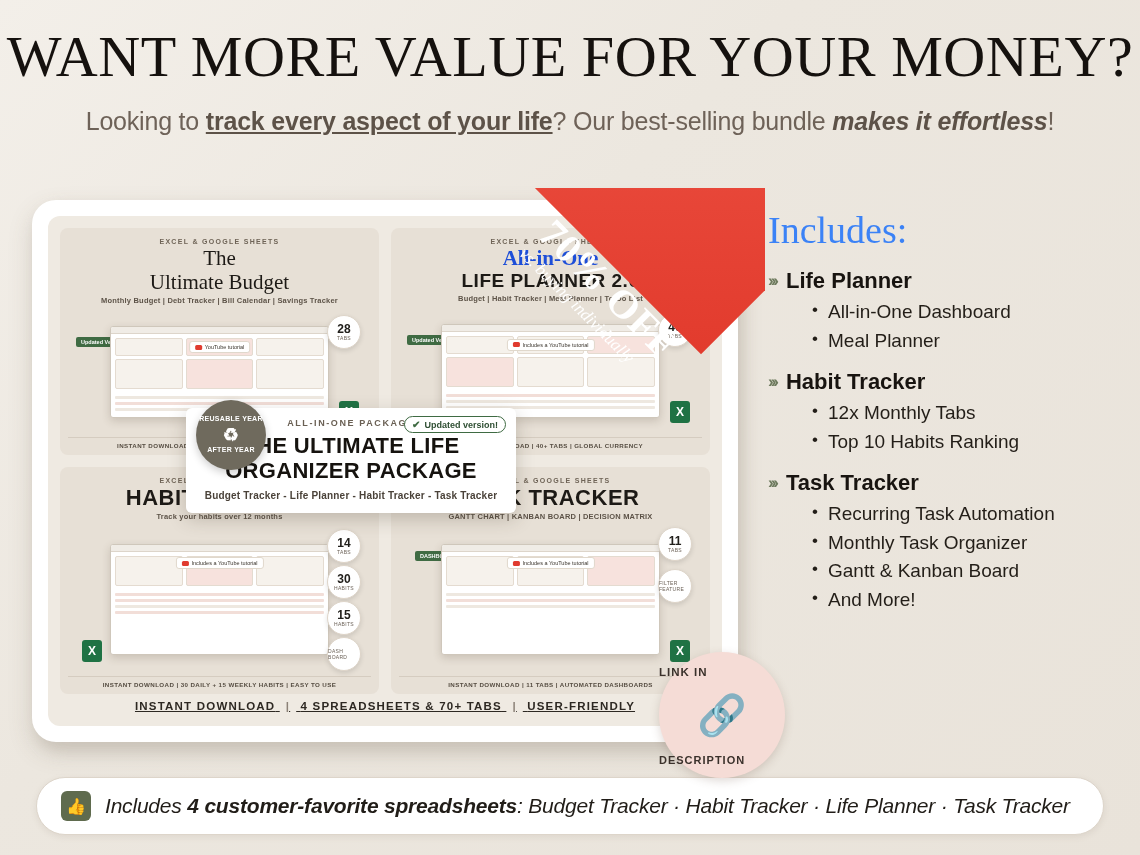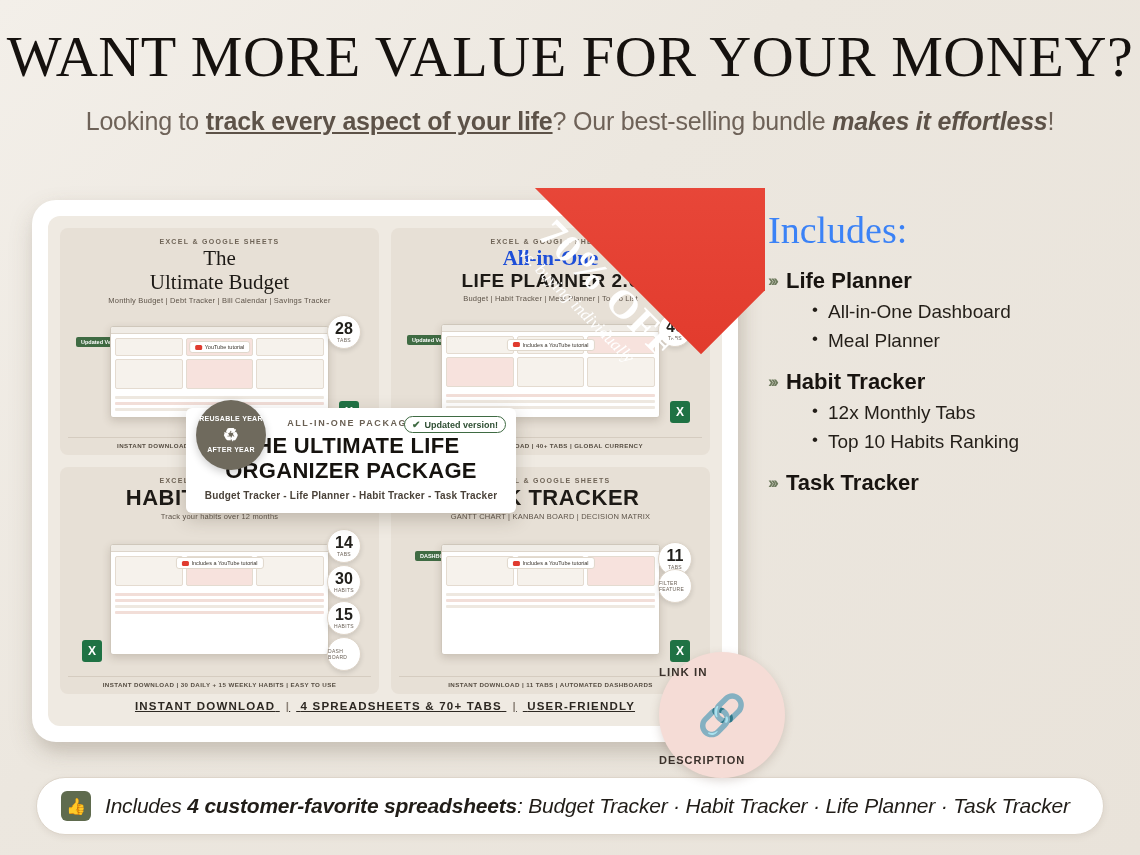--- a/index.html
+++ b/index.html
@@ -87,21 +87,21 @@
     text-align: center; font-family: "Liberation Serif", serif;
     font-size: 21px; color: #1d1a16; line-height: 1.05; margin-top: 2px;
   }
   .card .title.big {
     font-family: "Liberation Sans", sans-serif;
     font-weight: bold; font-size: 19px; letter-spacing: .5px;
   }
   .card .title.green { color: #1d4ed8; }
   .card .sub {
     text-align: center; font-size: 7.5px; color: #5d5348;
-    margin-top: 3px; font-weight: normal; letter-spacing: .2px;
+    margin-top: 3px; font-weight: bold; letter-spacing: .2px;
   }
   .card .screen-wrap {
     flex: 1; position: relative; margin-top: 6px;
     display: flex; align-items: center; justify-content: center;
   }
   .mini-screen {
     width: 72%; height: 76%;
     background: #fff;
     border: 1px solid #cfc7bb;
     border-radius: 3px;
@@ -127,21 +127,21 @@
     color: #554c41; font-weight: bold; border-top: 1px solid #d5ccc0;
     padding-top: 4px; margin-top: 4px;
   }
   .badge-tab {
     position: absolute; right: 10px;
     width: 34px; height: 34px; border-radius: 50%;
     background: #fff; border: 1px solid #ded5c9;
     display: flex; flex-direction: column; align-items: center; justify-content: center;
     box-shadow: 0 2px 5px rgba(0,0,0,.12);
   }
-  .badge-tab b { font-size: 16px; color: #22201c; line-height: 1; }
+  .badge-tab b { font-size: 12px; color: #22201c; line-height: 1; }
   .badge-tab span { font-size: 5px; letter-spacing: .3px; color: #6b6157; }
   .yt-pill {
     position: absolute; left: 50%; transform: translateX(-50%);
     top: 30px;
     background: #fff; border: 1px solid #e0d8cc; border-radius: 3px;
     font-size: 5.5px; padding: 2px 5px; color: #3a342c;
     display: flex; align-items: center; gap: 3px; white-space: nowrap;
   }
   .yt-dot { width: 7px; height: 5px; background: #e03b2f; border-radius: 1.5px; }
   .upd-pill {
@@ -441,21 +441,21 @@
               <div class="rows">
                 <div class="row"></div>
                 <div class="row r"></div>
                 <div class="row"></div>
               </div>
             </div>
             <div class="yt-pill">
               <span class="yt-dot"></span>
               <span>Includes a YouTube tutorial</span>
             </div>
-            <div class="badge-tab" style="top:15px">
+            <div class="badge-tab" style="top:0">
               <b>11</b>
               <span>TABS</span>
             </div>
             <div class="badge-tab" style="top:42px">
               <span>FILTER FEATURE</span>
             </div>
             <div class="excel-ico">X</div>
           </div>
           <div class="footer">INSTANT DOWNLOAD  |  11 TABS  |  AUTOMATED DASHBOARDS</div>
         </div>
@@ -522,20 +522,26 @@
         <li>12x Monthly Tabs</li>
         <li>Top 10 Habits Ranking</li>
       </ul>
     </div>
 
     <div class="grp">
       <div class="grp-head">
         <span class="chev">›››</span>
         <span>Task Tracker</span>
       </div>
+      <ul>
+        <li>Recurring Task Automation</li>
+        <li>Monthly Task Organizer</li>
+        <li>Gantt &amp; Kanban Board</li>
+        <li>And More!</li>
+      </ul>
     </div>
   </div>
 
   <div class="link-badge">
     <div class="circ-text">
       <div class="lt top">LINK IN</div>
       <div class="lt bot">DESCRIPTION</div>
     </div>
     <div class="chain">🔗</div>
   </div>

